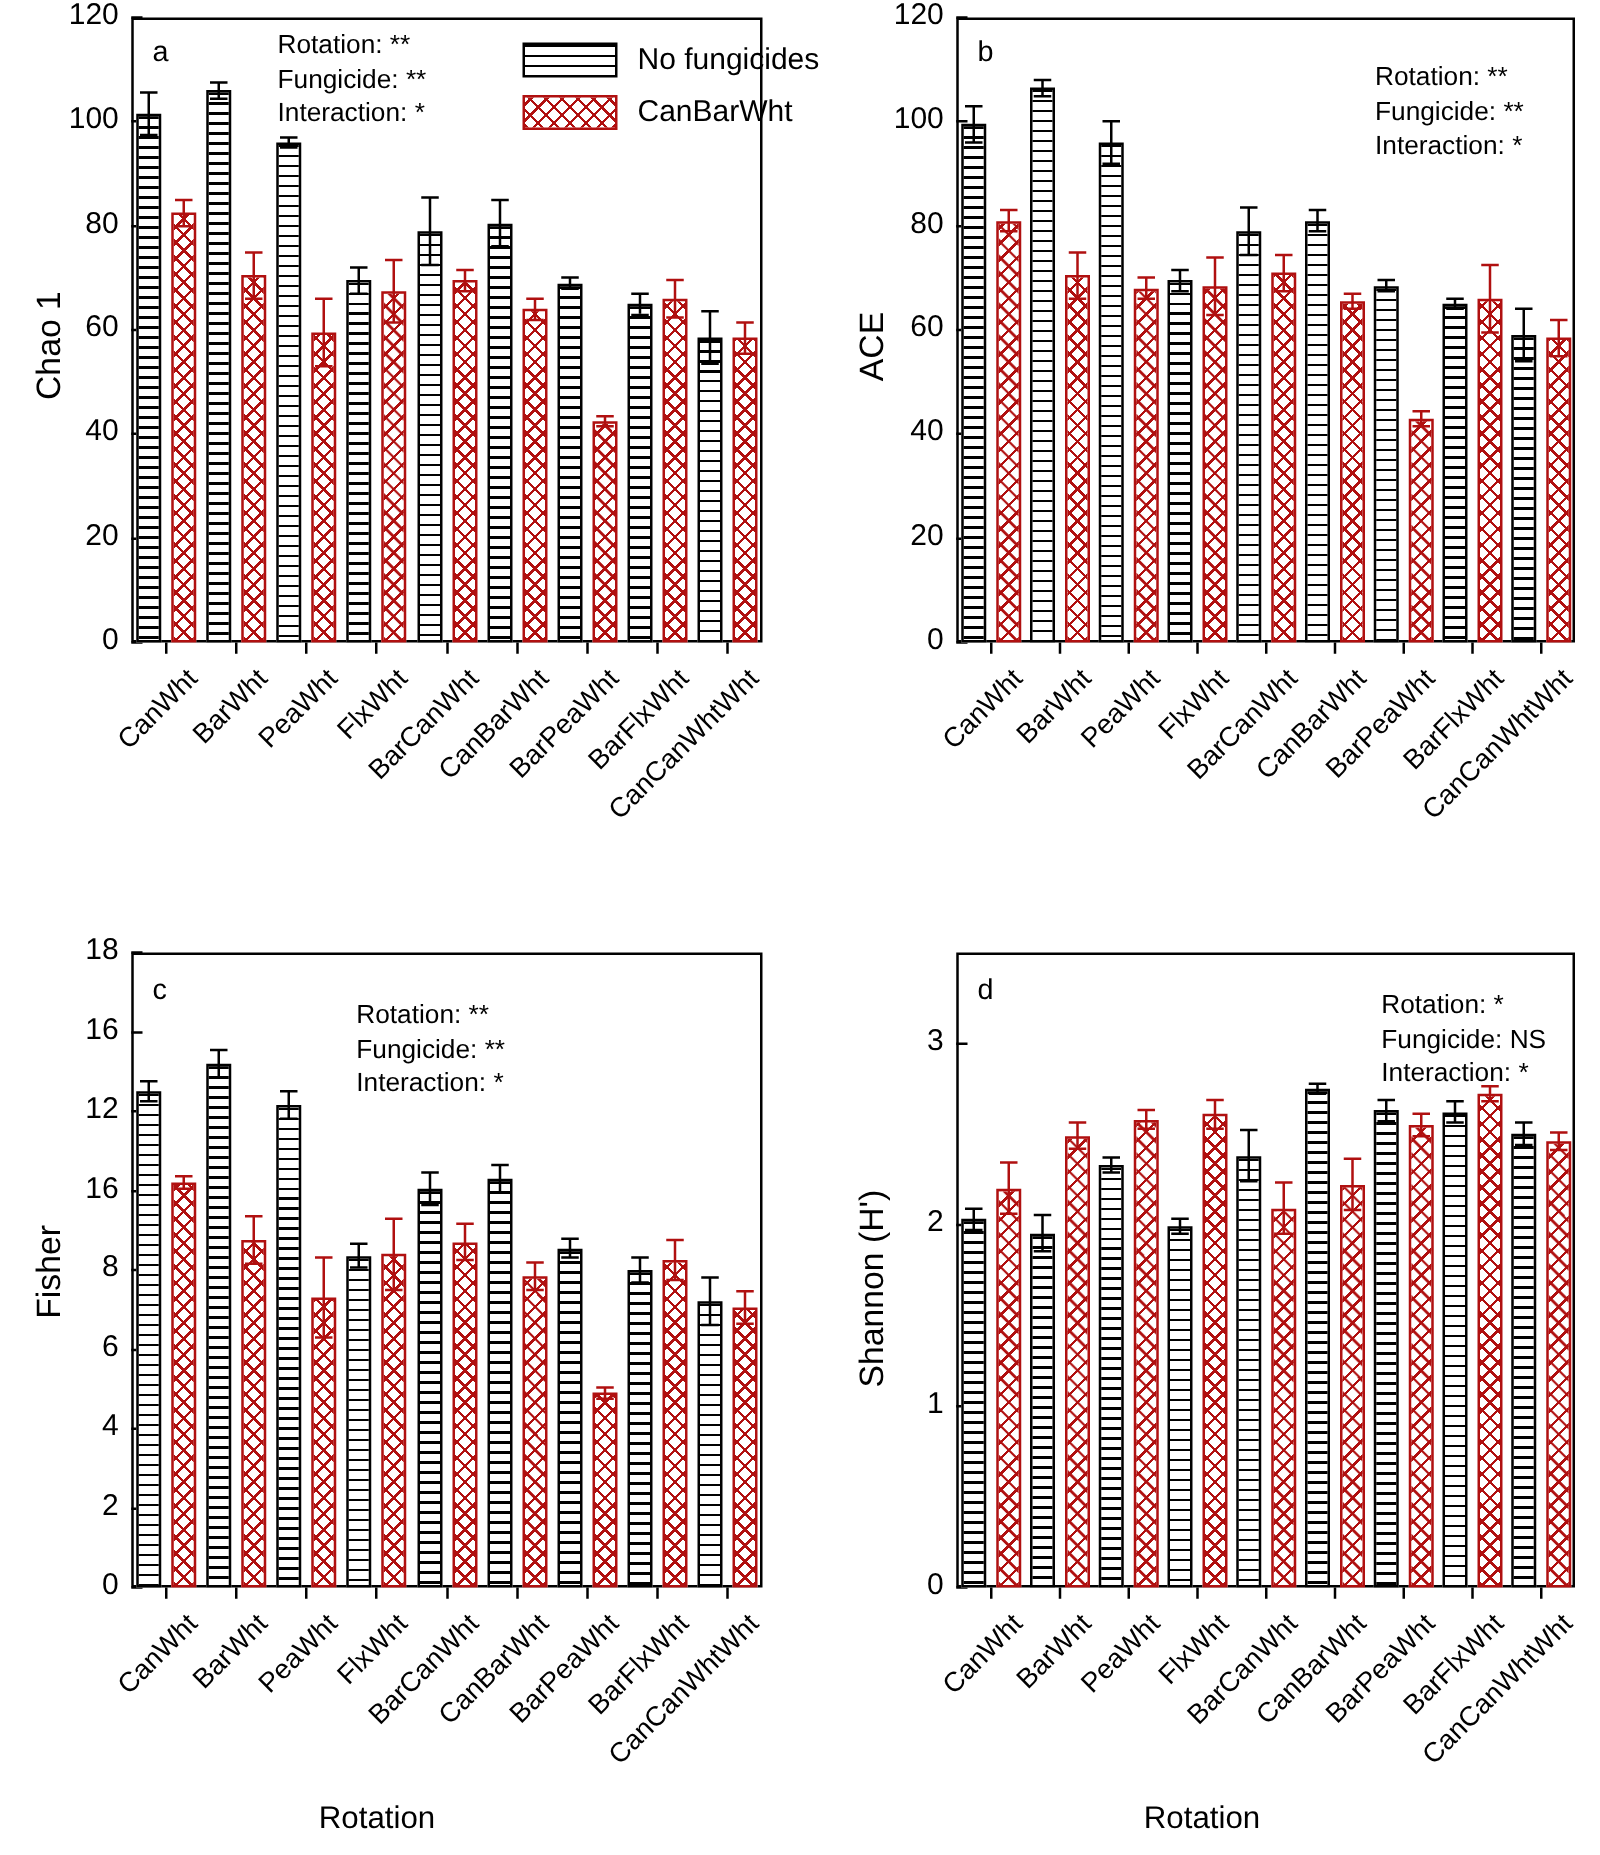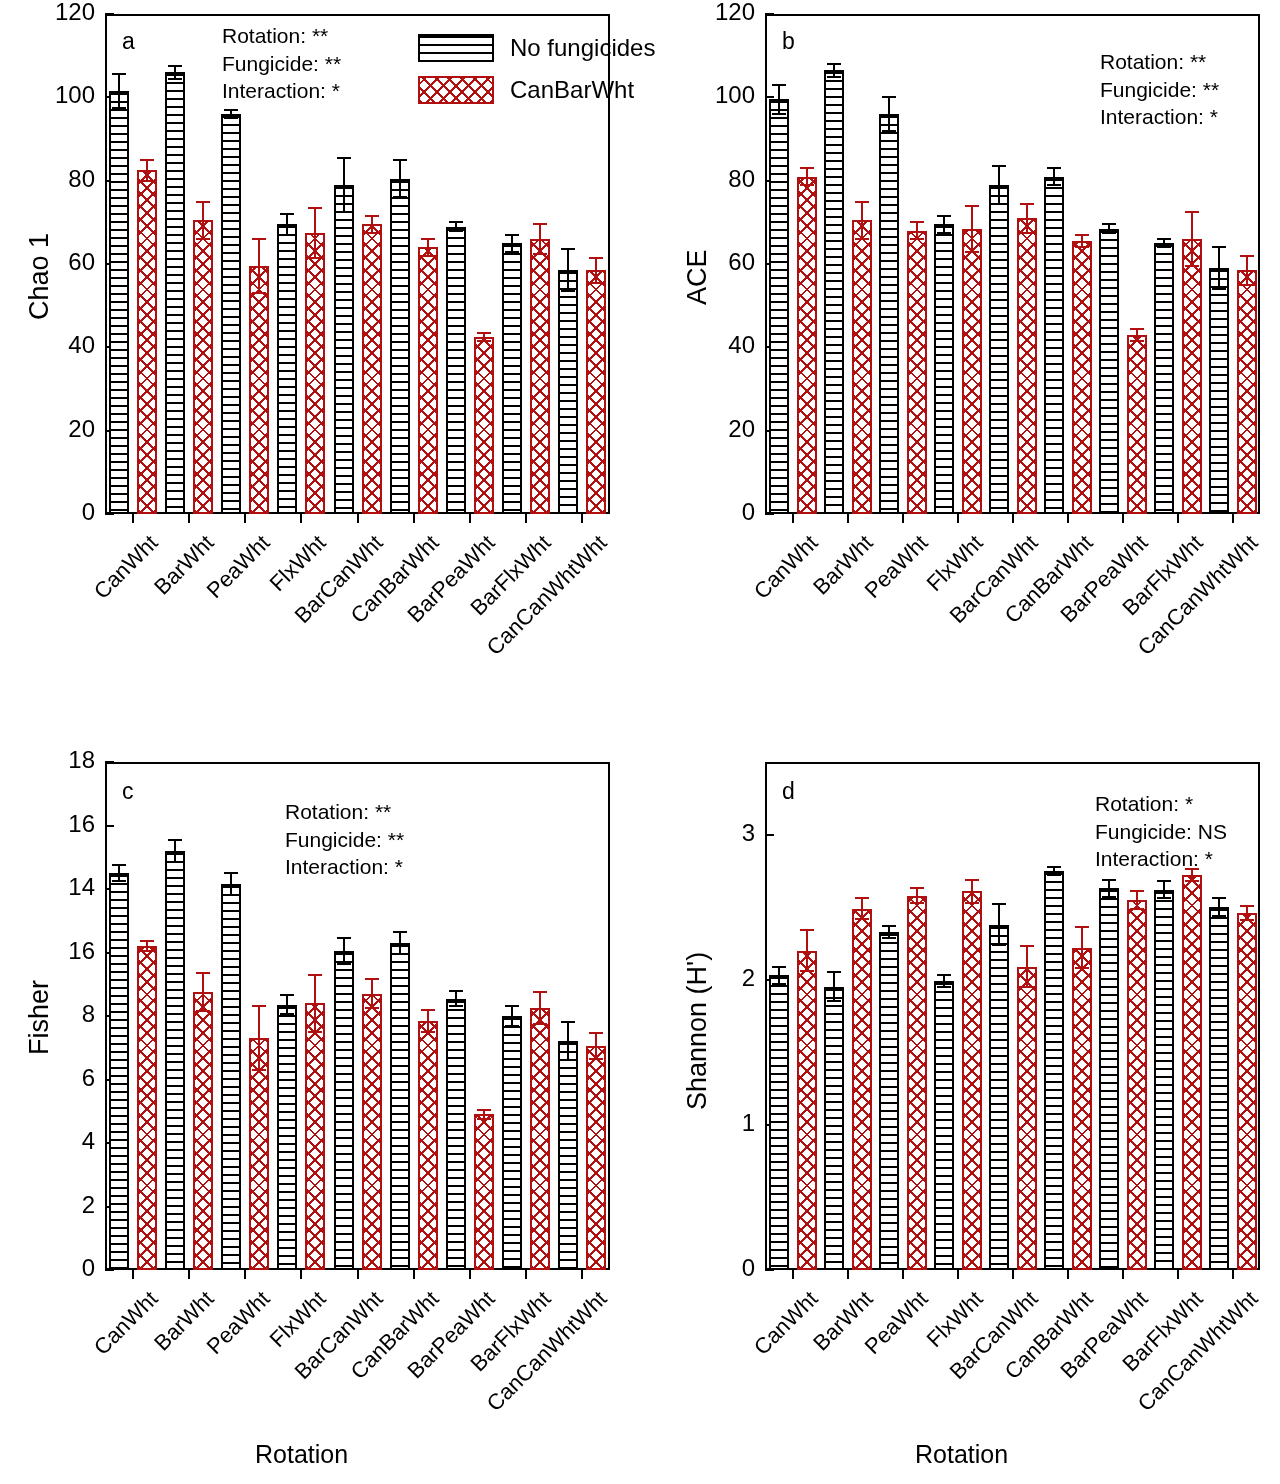--- a/index.html
+++ b/index.html
@@ -402,21 +402,21 @@
       <div class="ytick" style="left: 19px; top: 450.5px; width: 76px;">2</div>
       <div class="ytick-mark" style="left: 105px; top: 402px;"></div>
       <div class="ytick" style="left: 19px; top: 387px; width: 76px;">4</div>
       <div class="ytick-mark" style="left: 105px; top: 338.5px;"></div>
       <div class="ytick" style="left: 19px; top: 323.5px; width: 76px;">6</div>
       <div class="ytick-mark" style="left: 105px; top: 275px;"></div>
       <div class="ytick" style="left: 19px; top: 260px; width: 76px;">8</div>
       <div class="ytick-mark" style="left: 105px; top: 211.5px;"></div>
       <div class="ytick" style="left: 19px; top: 196.5px; width: 76px;">16</div>
       <div class="ytick-mark" style="left: 105px; top: 148px;"></div>
-      <div class="ytick" style="left: 19px; top: 133px; width: 76px;">14</div>
+      <div class="ytick" style="left: 19px; top: 133px; width: 76px;">12</div>
       <div class="ytick-mark" style="left: 105px; top: 84.5px;"></div>
       <div class="ytick" style="left: 19px; top: 69.5px; width: 76px;">16</div>
       <div class="ytick-mark" style="left: 105px; top: 21px;"></div>
       <div class="ytick" style="left: 19px; top: 6px; width: 76px;">18</div>
       <div class="xtick-mark" style="left: 132.056px; top: 530px;"></div>
       <div class="xlabel" style="left: -14.9444px; top: 546px; width: 160px;">CanWht</div>
       <div class="bar bar-nf" style="left: 109.056px; top: 133.125px; width: 20px; height: 396.875px;"></div>
       <div class="err err-nf" style="left: 118.056px; top: 125.188px; height: 15.875px;"></div>
       <div class="cap cap-nf" style="left: 112.056px; top: 124.188px; width: 14px;"></div>
       <div class="cap cap-nf" style="left: 112.056px; top: 140.062px; width: 14px;"></div>
@@ -503,21 +503,21 @@
       <div class="bar bar-f" style="left: 585.944px; top: 306.163px; width: 20px; height: 223.837px;"></div>
       <div class="err err-f" style="left: 594.944px; top: 293.462px; height: 25.4px;"></div>
       <div class="cap cap-f" style="left: 588.944px; top: 292.462px; width: 14px;"></div>
       <div class="cap cap-f" style="left: 588.944px; top: 317.863px; width: 14px;"></div>
     </div>
 
   <div class="panel panel-d">
     <div class="plotbox" id="plot-d" style="left:125px; top:22px; width:495px; height:508px;"></div>
     <div class="axis-title-y" style="left:42px; top:370px; transform: rotate(-90deg);">Shannon (H')</div>
     <div class="panel-letter" style="left:142px; top:38px;">d</div>
-    <div class="stats" style="left:455px; top:50px;">
+    <div class="stats" style="left:465px; top:50px;">
       <div>Rotation: *</div>
       <div>Fungicide: NS</div>
       <div>Interaction: *</div>
     </div>
     <div class="axis-title-x" style="left:275px; top:700px;">Rotation</div>
   <div class="ytick-mark" style="left: 125px; top: 529px;"></div>
       <div class="ytick" style="left: 39px; top: 514px; width: 76px;">0</div>
       <div class="ytick-mark" style="left: 125px; top: 383.857px;"></div>
       <div class="ytick" style="left: 39px; top: 368.857px; width: 76px;">1</div>
       <div class="ytick-mark" style="left: 125px; top: 238.714px;"></div>

